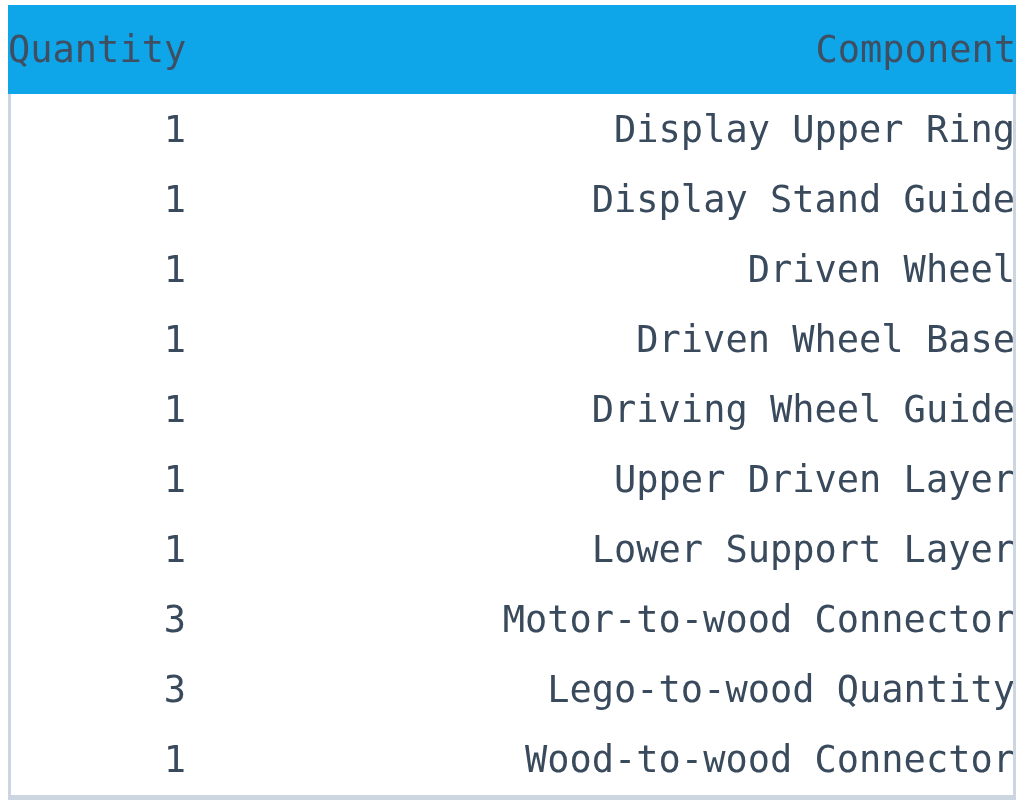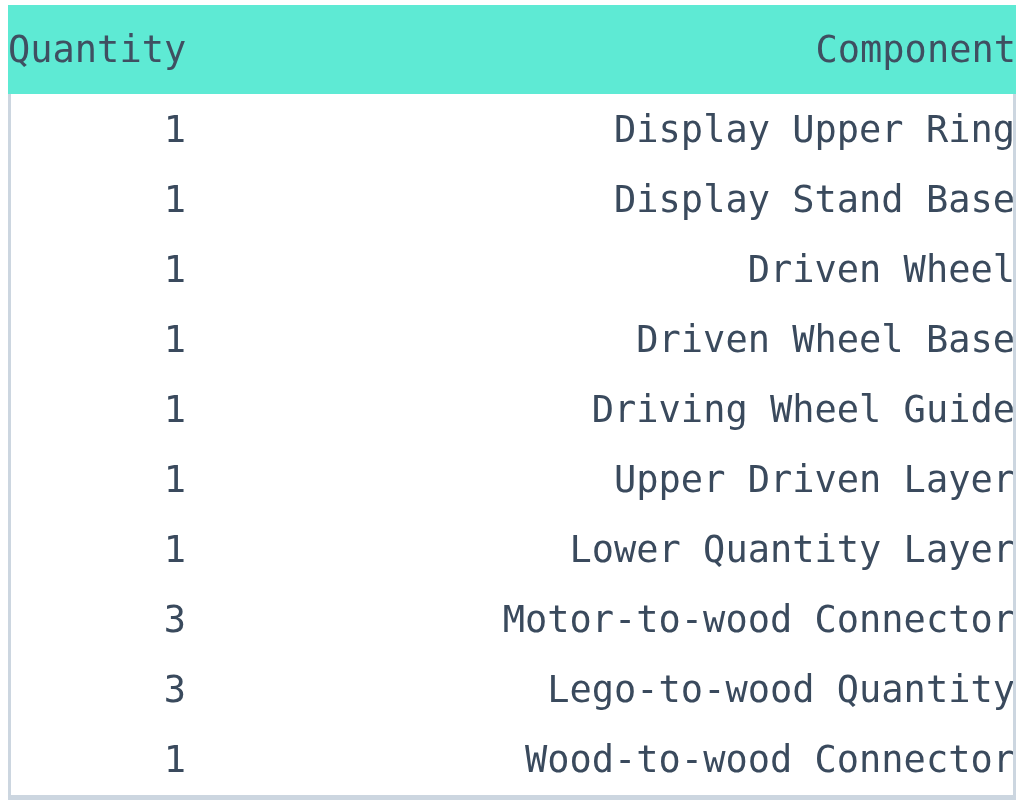--- a/index.html
+++ b/index.html
@@ -27,21 +27,21 @@
 
   table.bom {
     border-collapse: collapse;
     width: 1008px;
     table-layout: fixed;
     font-family: "DejaVu Sans Mono", "Liberation Mono", monospace;
     color: #3a4a5d;
   }
 
   table.bom thead tr.header-row {
-    background: #5eead4;
+    background: #0ea5e9;
   }
 
   table.bom thead th {
     font-weight: normal;
     font-size: 37px;
     line-height: 1;
     padding: 0;
     height: 89px;
     vertical-align: middle;
     color: #3f4f61;
@@ -114,41 +114,41 @@
         <th class="col-comp">Component</th>
       </tr>
     </thead>
     <tbody id="bom-body">
     <tr>
           <td class="col-qty">1</td>
           <td class="col-comp">Display Upper Ring</td>
         </tr>
         <tr>
           <td class="col-qty">1</td>
-          <td class="col-comp">Display Stand Base</td>
+          <td class="col-comp">Display Stand Guide</td>
         </tr>
         <tr>
           <td class="col-qty">1</td>
           <td class="col-comp">Driven Wheel</td>
         </tr>
         <tr>
           <td class="col-qty">1</td>
           <td class="col-comp">Driven Wheel Base</td>
         </tr>
         <tr>
           <td class="col-qty">1</td>
           <td class="col-comp">Driving Wheel Guide</td>
         </tr>
         <tr>
           <td class="col-qty">1</td>
           <td class="col-comp">Upper Driven Layer</td>
         </tr>
         <tr>
           <td class="col-qty">1</td>
-          <td class="col-comp">Lower Quantity Layer</td>
+          <td class="col-comp">Lower Support Layer</td>
         </tr>
         <tr>
           <td class="col-qty">3</td>
           <td class="col-comp">Motor-to-wood Connector</td>
         </tr>
         <tr>
           <td class="col-qty">3</td>
           <td class="col-comp">Lego-to-wood Quantity</td>
         </tr>
         <tr>

